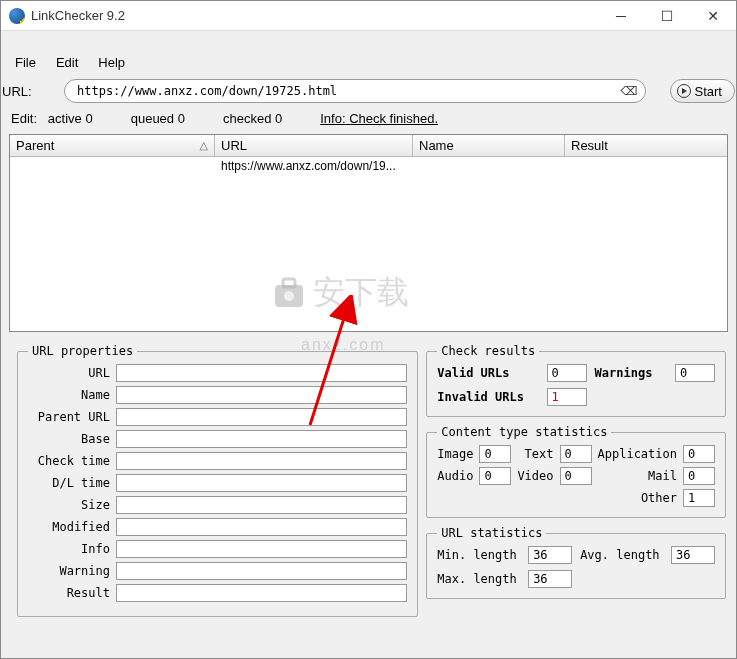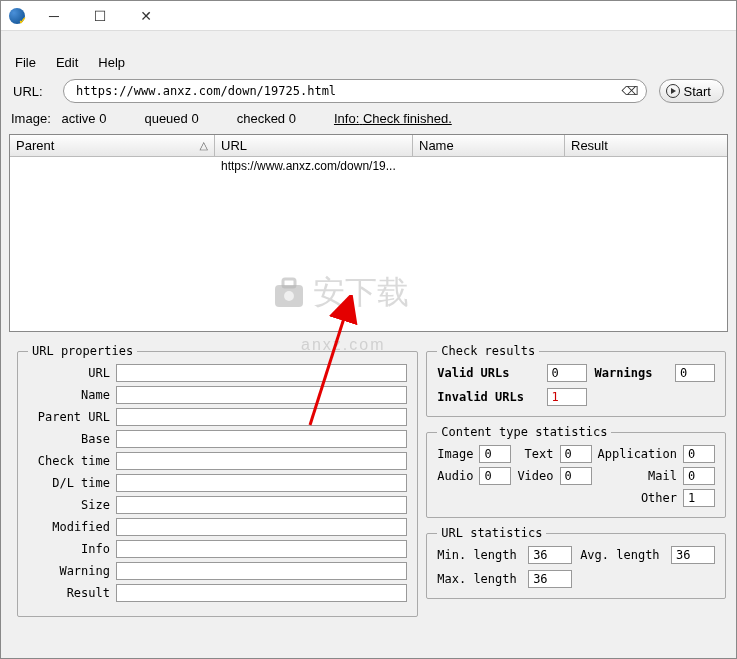--- a/index.html
+++ b/index.html
@@ -58,22 +58,22 @@
       margin-top: 20px;
     }
     .menu-item {
       padding: 2px 10px;
       font-size: 13px;
     }
     
     .url-row {
       display: flex;
       align-items: center;
-      padding: 6px 12px;
-      gap: 12px;
+      padding: 6px 1px;
+      gap: 24px;
     }
     .url-label-left { width: 38px; font-size: 13px; }
     .url-input-wrapper {
       flex: 1;
       position: relative;
       display: flex;
       align-items: center;
     }
     .url-input-wrapper input {
       width: 100%;
@@ -300,20 +300,21 @@
       z-index: 4;
     }
   </style>
 </head>
 <body>
 
 <div class="wrapper">
 
   <div class="titlebar">
     <div class="titlebar-icon"></div>
+    <div class="title-text">LinkChecker 9.2</div>
     <div class="win-controls">
       <div class="win-btn">─</div>
       <div class="win-btn">☐</div>
       <div class="win-btn close">✕</div>
     </div>
   </div>
 
   <div class="menubar">
     <div class="menu-item">File</div>
     <div class="menu-item">Edit</div>
@@ -327,21 +328,21 @@
       <span class="url-clear">⌫</span>
     </div>
     <button class="start-btn">
       <span class="play-icon"></span>
       <span>Start</span>
     </button>
   </div>
 
   <div class="status-row">
     <span class="status-part">
-      <span>Image:</span>&nbsp;&nbsp;
+      <span>Edit:</span>&nbsp;&nbsp;
       <span>active</span>
       <span>0</span>
     </span>
     <span class="status-part">
       <span>queued</span>
       <span>0</span>
     </span>
     <span class="status-part">
       <span>checked</span>
       <span>0</span>

